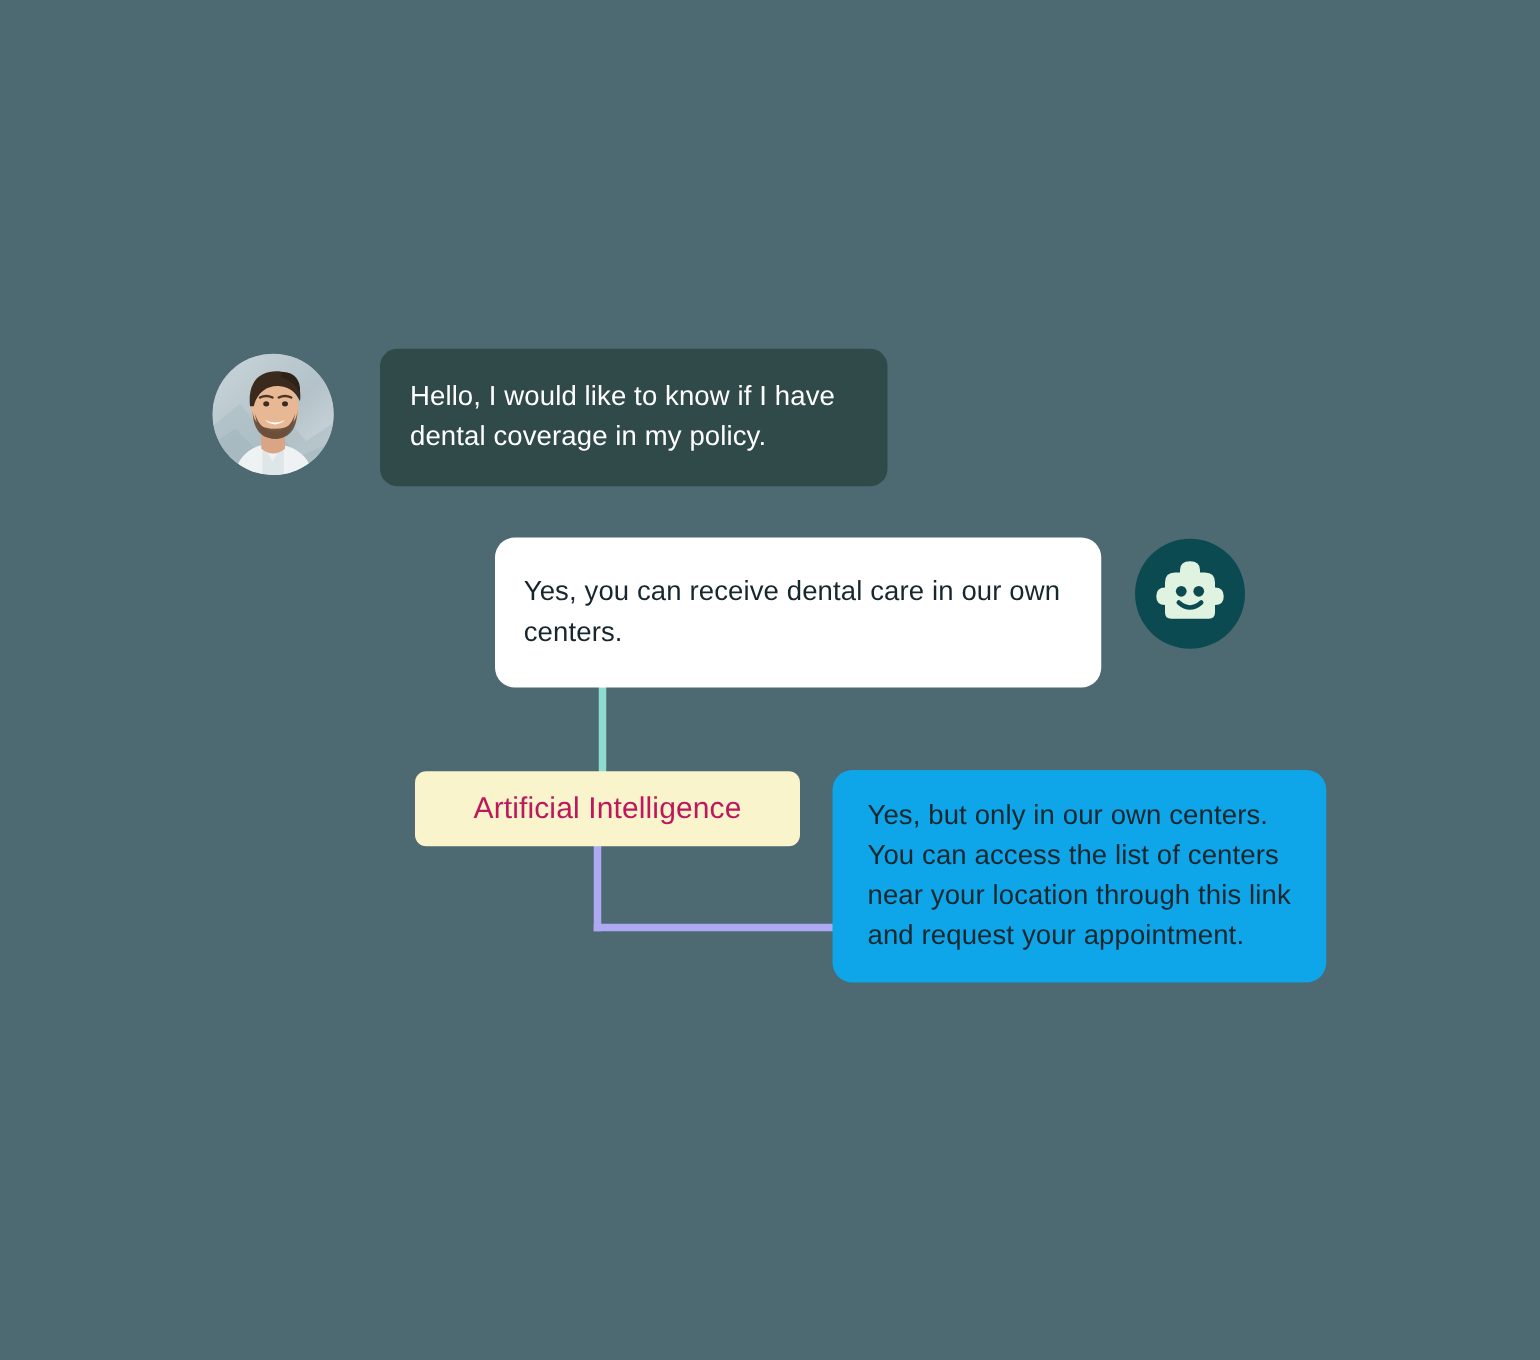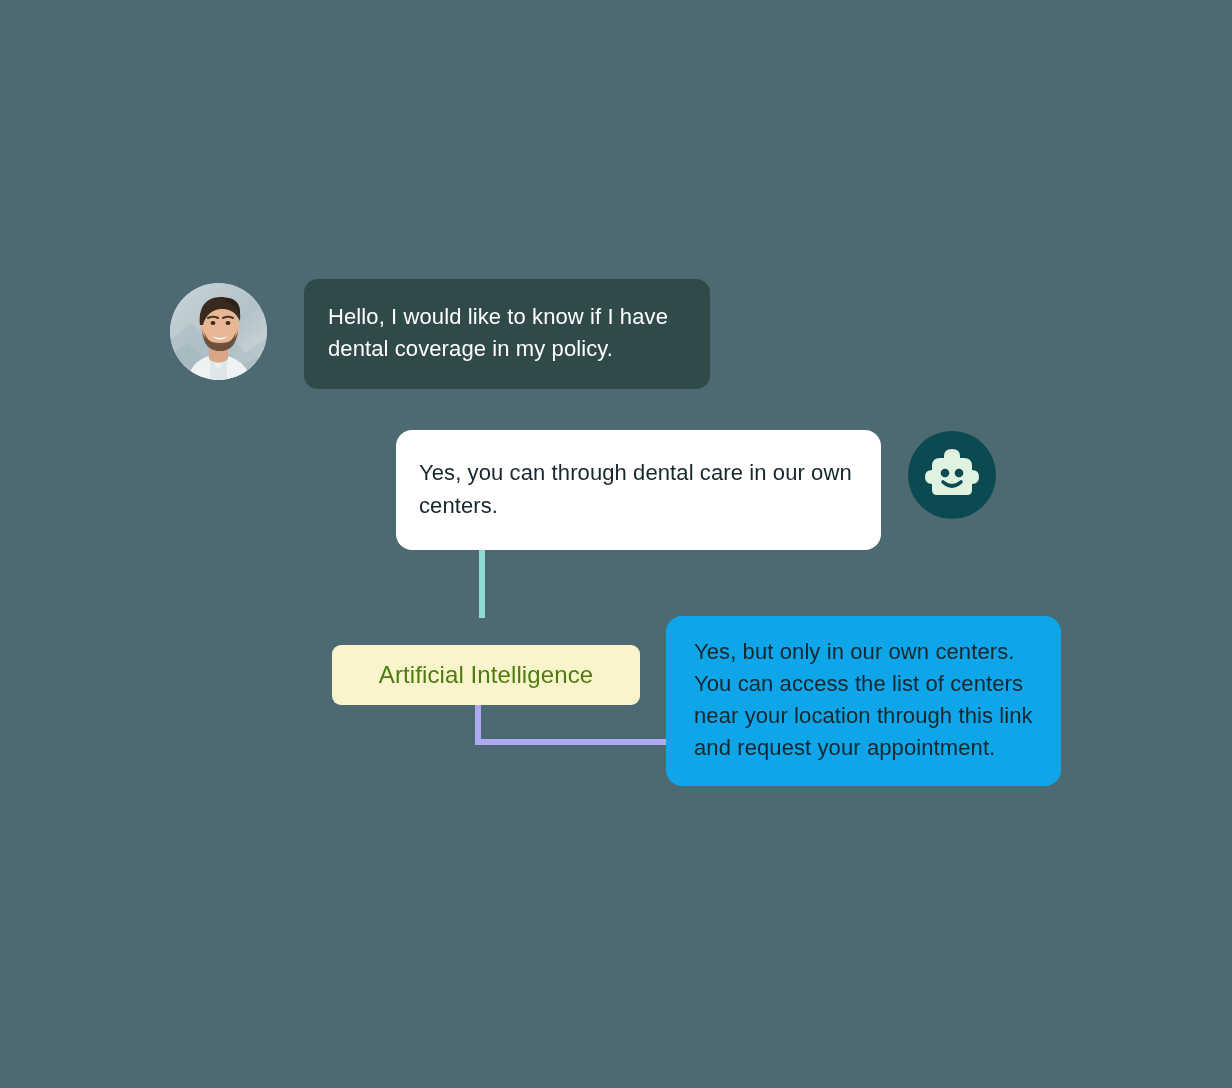--- a/index.html
+++ b/index.html
@@ -127,24 +127,23 @@
     left: 332px;
     top: 617px;
     width: 308px;
     height: 60px;
     box-sizing: border-box;
     background: #faf4cd;
     border-radius: 9px;
     display: flex;
     align-items: center;
     justify-content: center;
-    color: #4d7c0f;
+    color: #be185d;
     font-size: 24px;
     letter-spacing: 0.1px;
-    margin-top: 28px;
   }
 </style>
 </head>
 <body>
 
 <div class="stage">
 
   <div class="connector-teal"></div>
   <div class="connector-purple-v"></div>
   <div class="connector-purple-h"></div>
@@ -185,21 +184,21 @@
         <path d="M53 35 Q58 32.5 63 35" stroke="#4a3526" stroke-width="2" fill="none" stroke-linecap="round"></path>
 
         <path d="M30 42 C28 22 38 14 51 14 C64 14 72 22 70 38 C66 30 62 27 54 26 C45 25 36 30 33 42 Z" fill="#3a2a1d"></path>
         <path d="M55 15 C64 14 71 20 70 31 C66 24 60 20 55 19 Z" fill="#2e2116"></path>
       </g>
     </svg>
   </div>
 
   <div class="bubble-user">Hello, I would like to know if I have dental coverage in my policy.</div>
 
-  <div class="bubble-bot-1">Yes, you can through dental care in our own centers.</div>
+  <div class="bubble-bot-1">Yes, you can receive dental care in our own centers.</div>
 
   <div class="bot-avatar">
     <svg width="56" height="54" viewBox="0 0 56 54" xmlns="http://www.w3.org/2000/svg">
       <path d="M20 8 Q20 1 28 1 Q36 1 36 8 L36 10 L40 10 Q48 10 48 18 L48 22 Q55 22 55 29 Q55 36 48 36 L48 42 Q48 47 43 47 L13 47 Q8 47 8 42 L8 36 Q1 36 1 29 Q1 22 8 22 L8 18 Q8 10 16 10 L20 10 Z" fill="#dff3e0"></path>
       <circle cx="21" cy="25" r="4.3" fill="#0c4a52"></circle>
       <circle cx="35" cy="25" r="4.3" fill="#0c4a52"></circle>
       <path d="M19 34 Q28 42 37 34" stroke="#0c4a52" stroke-width="3.6" fill="none" stroke-linecap="round"></path>
     </svg>
   </div>
 

